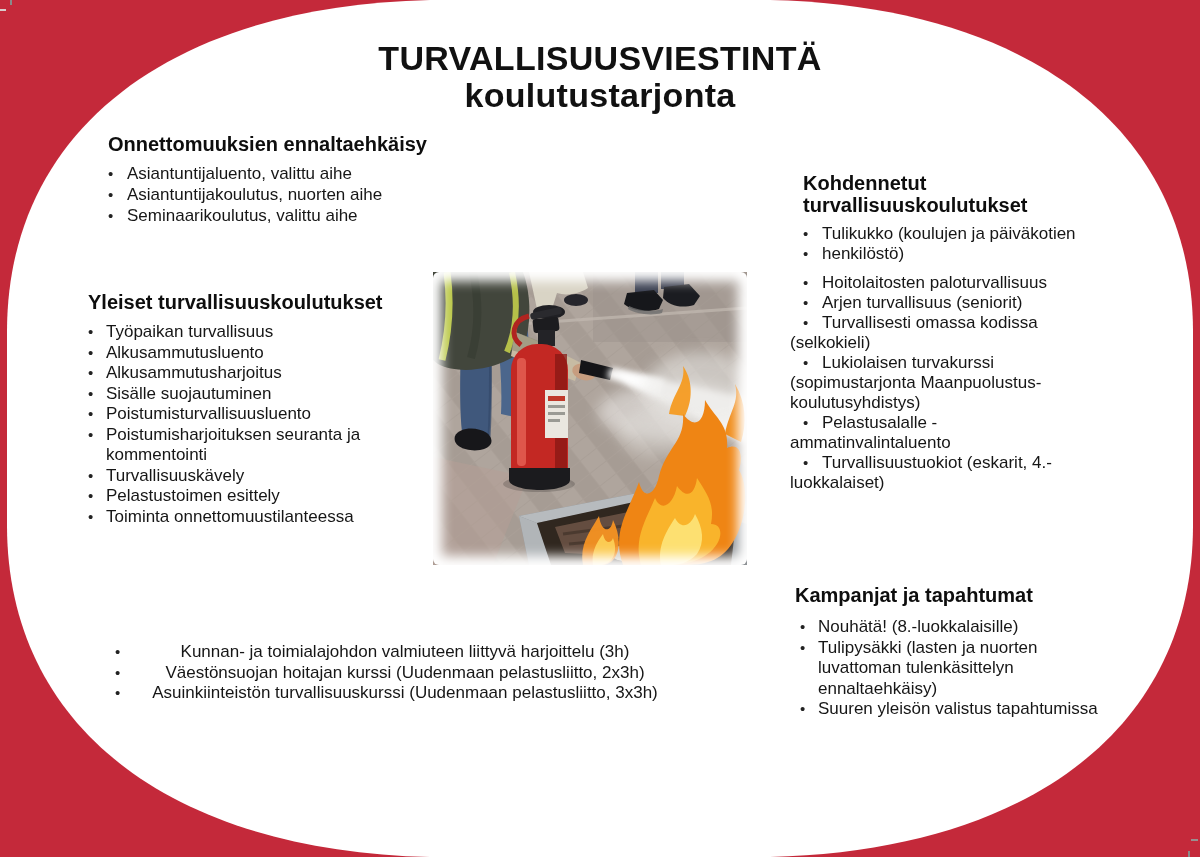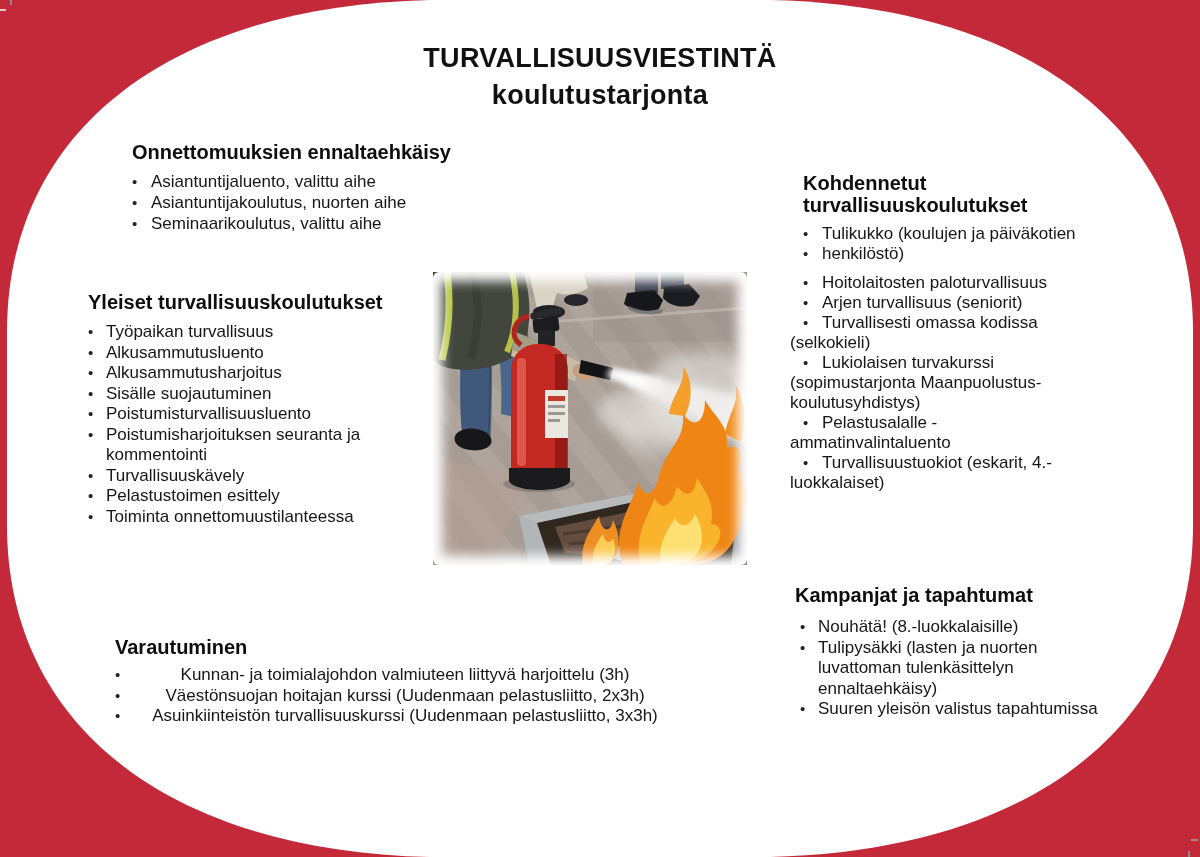--- a/index.html
+++ b/index.html
@@ -5,31 +5,31 @@
   html,body{margin:0;padding:0;}
   body{
     width:1200px;height:857px;position:relative;overflow:hidden;
     background:#c4293a;
     font-family:"Liberation Sans","DejaVu Sans",sans-serif;
     color:#161616;
   }
   .bg-svg{position:absolute;left:0;top:0;width:1200px;height:857px;}
   .mark{position:absolute;}
   #title{position:absolute;left:0;right:0;top:40px;text-align:center;
-    font-size:27px;font-weight:bold;line-height:37px;letter-spacing:.3px;color:#111;}
+    font-size:34px;font-weight:bold;line-height:37px;letter-spacing:.3px;color:#111;}
   .sec{position:absolute;}
   .sec h2{margin:0;font-size:20px;font-weight:bold;line-height:23px;color:#0e0e0e;}
   .list{font-size:17px;}
   .li{display:flex;align-items:flex-start;}
   .li.gap{margin-top:9px;}
   .dot{flex:0 0 19px;font-size:15px;color:#222;}
   .tx{flex:1 1 auto;color:#161616;}
   .li.nb{padding-left:0 !important;justify-content:center;}
 
-  #sec-prevention{left:132px;top:133px;width:420px;margin-top:8px;}
+  #sec-prevention{left:108px;top:133px;width:420px;}
   #sec-prevention .list{margin-top:7px;line-height:21px;}
   #sec-prevention .tx{white-space:nowrap;}
 
   #sec-general{left:88px;top:291px;width:330px;}
   #sec-general .list{margin-top:8px;line-height:20.5px;}
   #sec-general .dot{flex-basis:18px;}
 
   #sec-targeted{left:790px;top:172px;width:345px;}
   #sec-targeted h2{padding-left:13px;white-space:pre-line;line-height:22px;}
   #sec-targeted .list{margin-top:8px;line-height:20px;}
@@ -195,21 +195,20 @@
         <span class="tx">Tulipysäkki (lasten ja nuorten luvattoman tulenkäsittelyn ennaltaehkäisy)</span>
       </div>
       <div class="li">
         <span class="dot">•</span>
         <span class="tx">Suuren yleisön valistus tapahtumissa</span>
       </div>
     </div>
 </section>
 
 <section class="sec" id="sec-prep">
-  <h2>Varautuminen</h2>
   <div class="list">
       <div class="li">
         <span class="dot">•</span>
         <span class="tx">Kunnan- ja toimialajohdon valmiuteen liittyvä harjoittelu (3h)</span>
       </div>
       <div class="li">
         <span class="dot">•</span>
         <span class="tx">Väestönsuojan hoitajan kurssi (Uudenmaan pelastusliitto, 2x3h)</span>
       </div>
       <div class="li">

